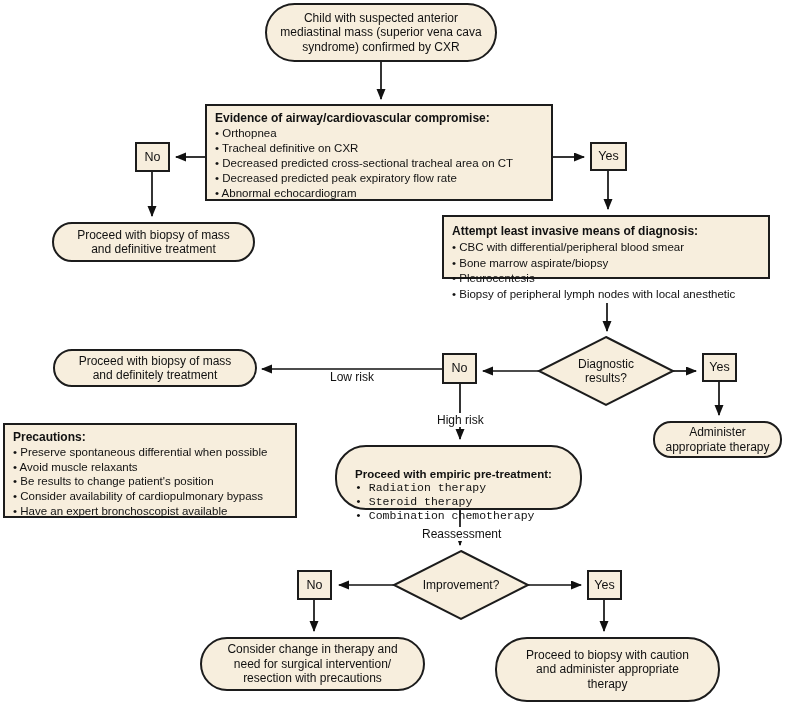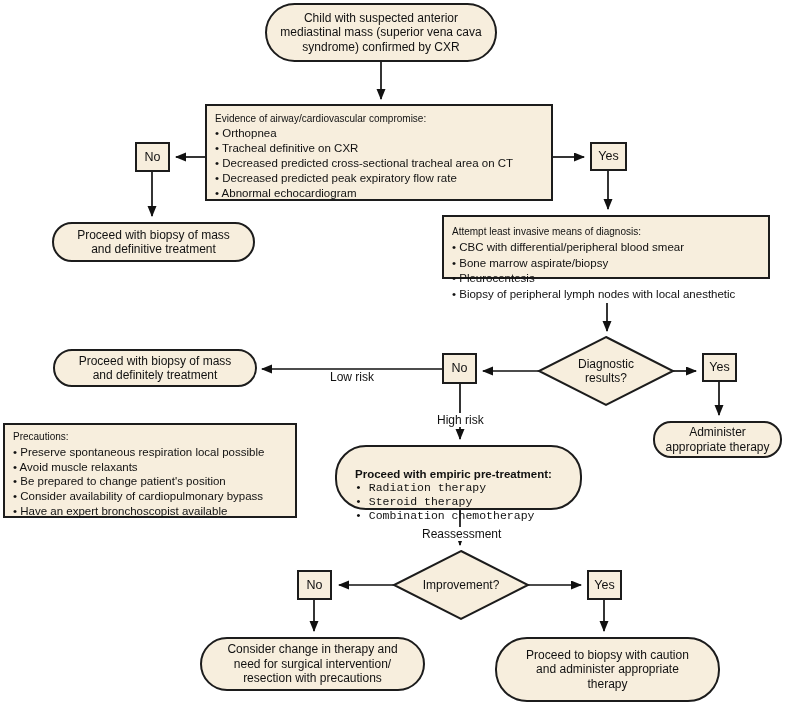--- a/index.html
+++ b/index.html
@@ -13,21 +13,21 @@
     position:absolute;background:#f7eedd;border:2px solid #1c1c1c;
     box-sizing:border-box;font-size:11.5px;line-height:15px;
   }
   .pill{
     border-radius:30px;display:flex;flex-direction:column;
     align-items:center;justify-content:center;text-align:center;
     font-size:12px;line-height:14.5px;
   }
   .pill div{white-space:nowrap;}
   .listbox{padding:5px 6px 4px 8px;}
-  .listbox .bx-title{font-weight:normal;font-size:10px;white-space:nowrap;}
+  .listbox .bx-title{font-weight:bold;font-size:12px;white-space:nowrap;}
   .listbox .bx-line{white-space:nowrap;}
   .smallbox{
     display:flex;align-items:center;justify-content:center;
     font-size:12.5px;
   }
   .diamond-label{
     position:absolute;display:flex;flex-direction:column;align-items:center;
     justify-content:center;text-align:center;font-size:12px;line-height:14px;
     background:transparent;border:none;
   }
@@ -138,23 +138,23 @@
     <div>and definitely treatment</div>
   </div>
 
   <div class="node pill" style="left:653px;top:421px;width:129px;height:37px;border-radius:18px;">
     <div>Administer</div>
     <div>appropriate therapy</div>
   </div>
 
   <div class="node listbox pr-box" style="left:3px;top:423px;width:294px;height:95px;">
     <div class="bx-title">Precautions:</div>
-    <div class="bx-line">• Preserve spontaneous respiration local possible</div>
+    <div class="bx-line">• Preserve spontaneous differential when possible</div>
     <div class="bx-line">• Avoid muscle relaxants</div>
-    <div class="bx-line">• Be prepared to change patient's position</div>
+    <div class="bx-line">• Be results to change patient's position</div>
     <div class="bx-line">• Consider availability of cardiopulmonary bypass</div>
     <div class="bx-line">• Have an expert bronchoscopist available</div>
   </div>
 
   <div class="node em-pill" style="left:335px;top:445px;width:247px;height:65px;">
     <div class="bx-title">Proceed with empiric pre-treatment:</div>
     <div class="bx-line">• Radiation therapy</div>
     <div class="bx-line">• Steroid therapy</div>
     <div class="bx-line">• Combination chemotherapy</div>
   </div>

